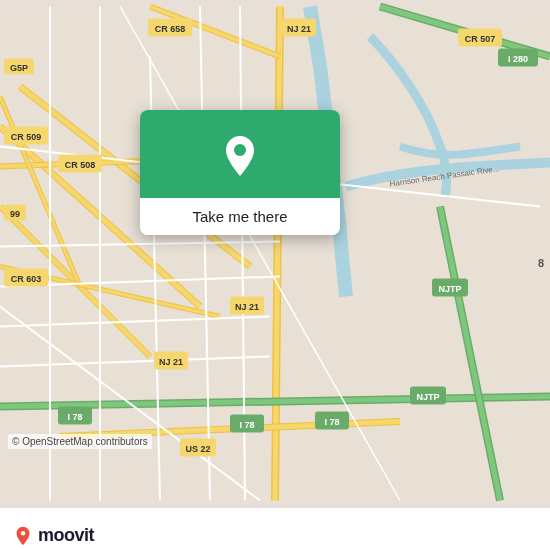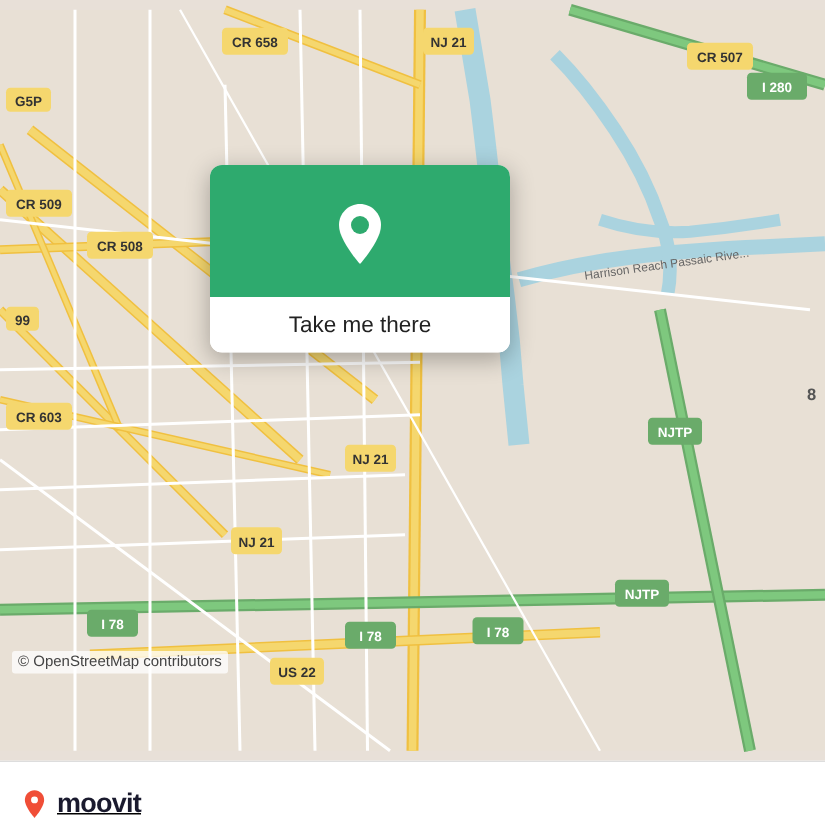--- a/index.html
+++ b/index.html
@@ -83,21 +83,20 @@
     #business-name {
       font-size: 14px;
       color: #222;
       flex: 1;
     }
 
     #moovit-logo {
       display: flex;
       align-items: center;
       gap: 4px;
-      text-decoration: underline;
     }
 
     .moovit-pin {
       width: 22px;
       height: 22px;
     }
 
     #moovit-text {
       font-size: 18px;
       font-weight: bold;

